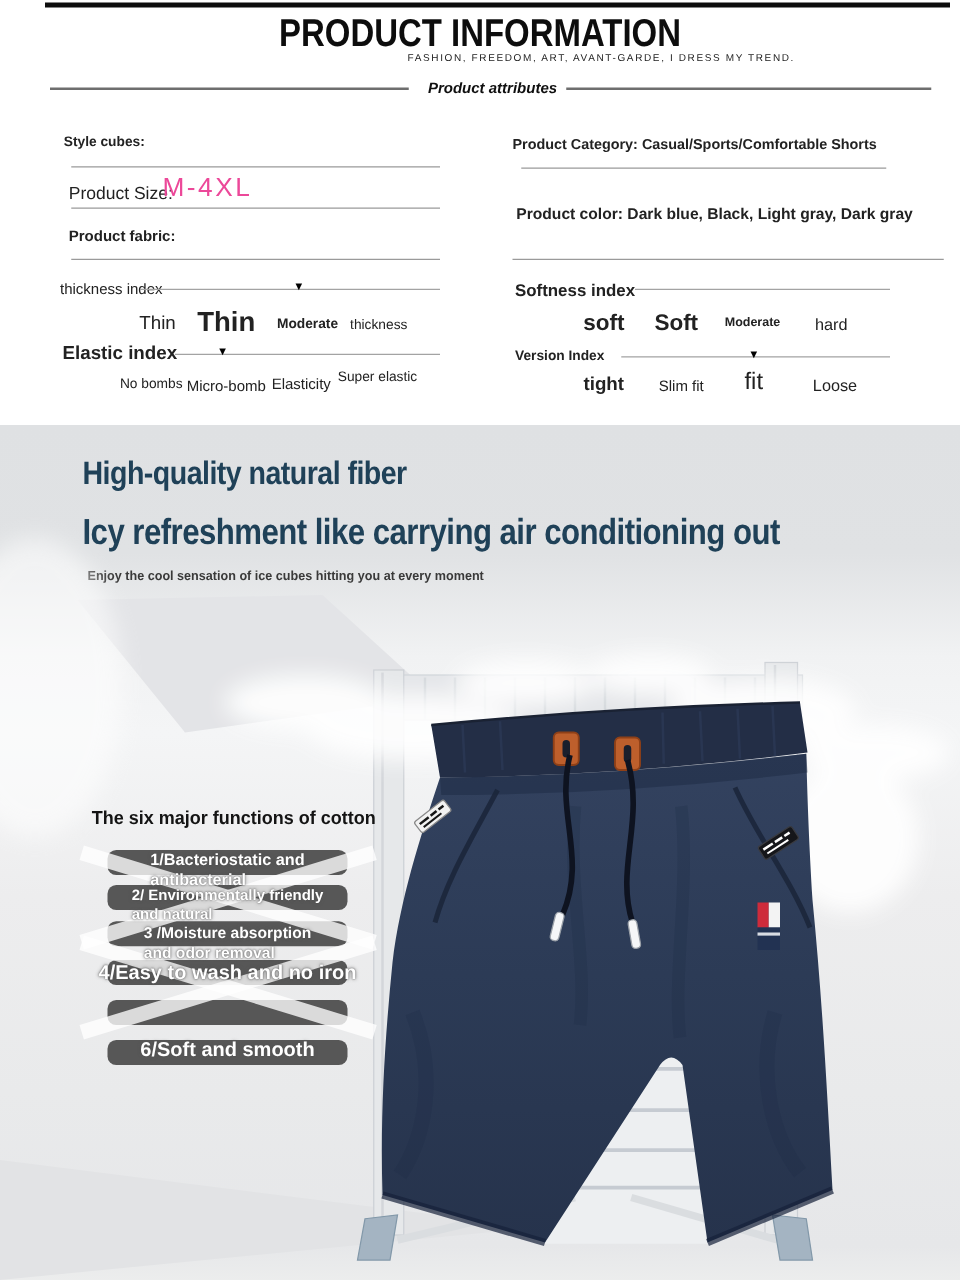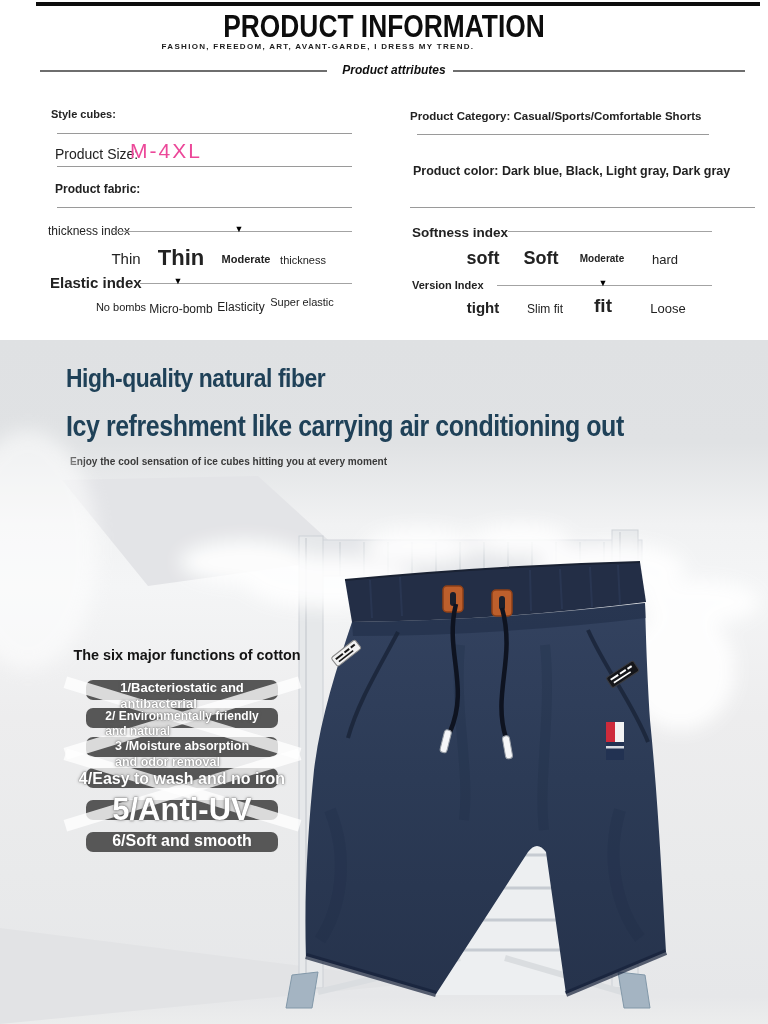--- a/index.html
+++ b/index.html
@@ -4,21 +4,21 @@
 <style>
   html,body{margin:0;padding:0;background:#fff;}
   .page{position:relative;width:768px;height:1024px;background:#ffffff;
         font-family:"Liberation Sans",sans-serif;overflow:hidden;color:#1a1a1a;}
   .abs{position:absolute;}
   .pre{white-space:pre-line;}
   
   .top-bar{left:36px;top:2px;width:724px;height:4px;background:#0d0d0d;}
   .title{left:0;top:9px;width:768px;text-align:center;font-size:31px;font-weight:900;
          letter-spacing:0;color:#0d0d0d;transform:scaleX(.85);}
-  .tagline{left:0;top:42px;width:636px;text-align:center;font-size:8px;font-weight:700;
+  .tagline{left:0;top:42px;width:636px;text-align:right;font-size:8px;font-weight:400;
            letter-spacing:1.3px;color:#1c1c1c;}
   .div-line{height:2px;background:#6e6e6e;top:70px;}
   .div-text{left:324px;top:63px;width:140px;text-align:center;font-size:12px;font-weight:700;color:#0f0f0f;font-style:italic;}
   
   .lbl{color:#222;white-space:nowrap;}
   .rule{height:1px;background:#9a9a9a;}
   
   .scale-line{height:1px;background:#a3a3a3;}
   .marker{font-size:9px;color:#000;transform:translateX(-50%);}
   .opt{transform:translateX(-50%);white-space:nowrap;color:#222;text-align:left;}
@@ -88,21 +88,21 @@
   <div class="abs opt" style="left:483px;top:248px;font-size:18px;font-weight:600;">soft</div>
   <div class="abs opt" style="left:541px;top:248px;font-size:18px;font-weight:600;">Soft</div>
   <div class="abs opt" style="left:602px;top:253px;font-size:10px;font-weight:700;">Moderate</div>
   <div class="abs opt" style="left:665px;top:252px;font-size:13px;">hard</div>
 
   <div class="abs lbl" style="left:412px;top:279px;font-size:11px;font-weight:600;">Version Index</div>
   <div class="abs scale-line" style="left:497px;top:285px;width:215px;"></div>
   <div class="abs marker" style="left:603px;top:278px;">▼</div>
   <div class="abs opt" style="left:483px;top:299px;font-size:15px;font-weight:600;">tight</div>
   <div class="abs opt" style="left:545px;top:302px;font-size:12px;">Slim fit</div>
-  <div class="abs opt" style="left:603px;top:295px;font-size:19px;font-weight:700;">fit</div>
+  <div class="abs opt" style="left:603px;top:295px;font-size:19px;font-weight:400;">fit</div>
   <div class="abs opt" style="left:668px;top:301px;font-size:13px;">Loose</div>
 
   <div class="abs hero">
 
     <div class="abs hero-h1" style="color:#1f4158;">High-quality natural fiber</div>
     <div class="abs hero-h2" style="color:#1f4158;">Icy refreshment like carrying air conditioning out</div>
     <div class="abs hero-sub">Enjoy the cool sensation of ice cubes hitting you at every moment</div>
 
     <svg class="abs svg-layer" viewBox="0 0 768 684">
       <defs>
@@ -247,17 +247,16 @@
     <div class="abs ribbon" style="top:444px;transform:rotate(17deg);"></div>
     <div class="abs ribbon" style="top:444px;transform:rotate(-17deg);"></div>
 
     <div class="abs fn-txt pre" style="top:340px;font-size:13px;line-height:16px;">1/Bacteriostatic and
 antibacterial</div>
     <div class="abs fn-txt pre" style="top:369px;font-size:12px;line-height:15px;">2/ Environmentally friendly
 and natural</div>
     <div class="abs fn-txt pre" style="top:398px;font-size:12.5px;line-height:16px;">3 /Moisture absorption
 and odor removal</div>
     <div class="abs fn-txt" style="top:430px;font-size:16px;">4/Easy to wash and no iron</div>
-    <div class="abs fn-txt" style="top:452px;font-size:31px;font-weight:800;">5/Anti-UV</div>
     <div class="abs fn-txt" style="top:492px;font-size:16px;">6/Soft and smooth</div>
   </div>
 
 </div>
 
 </body></html>

